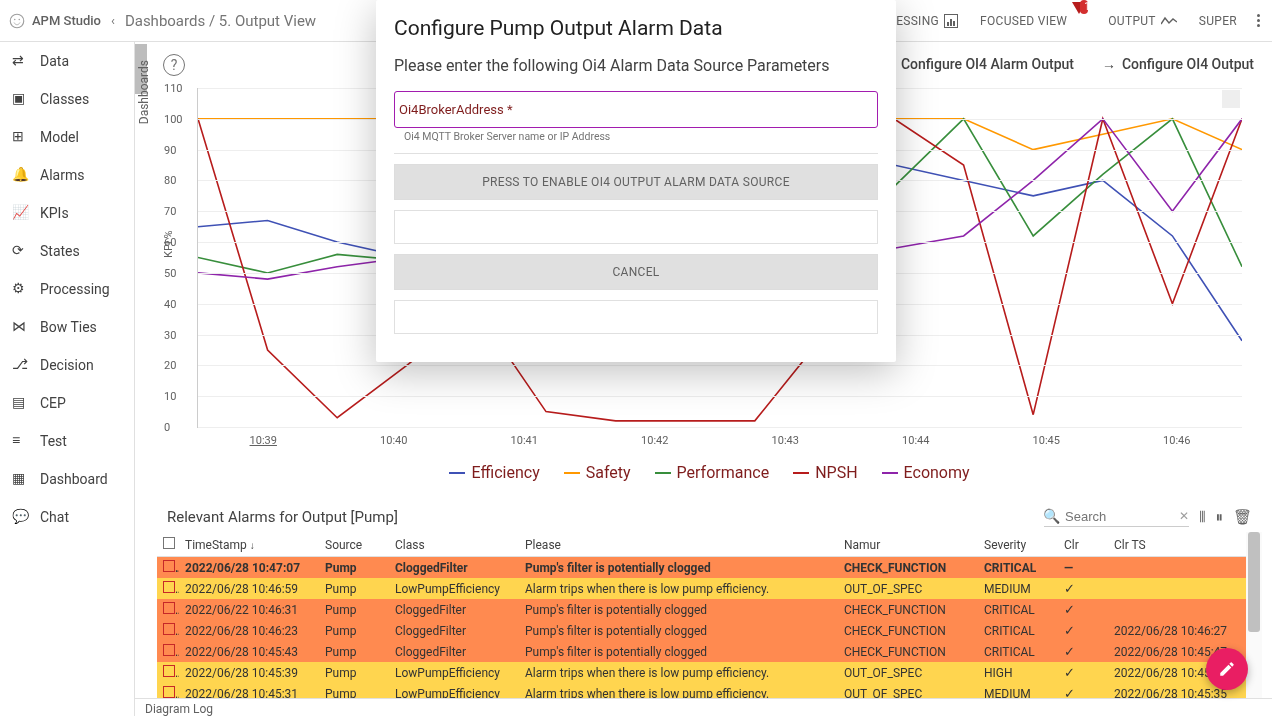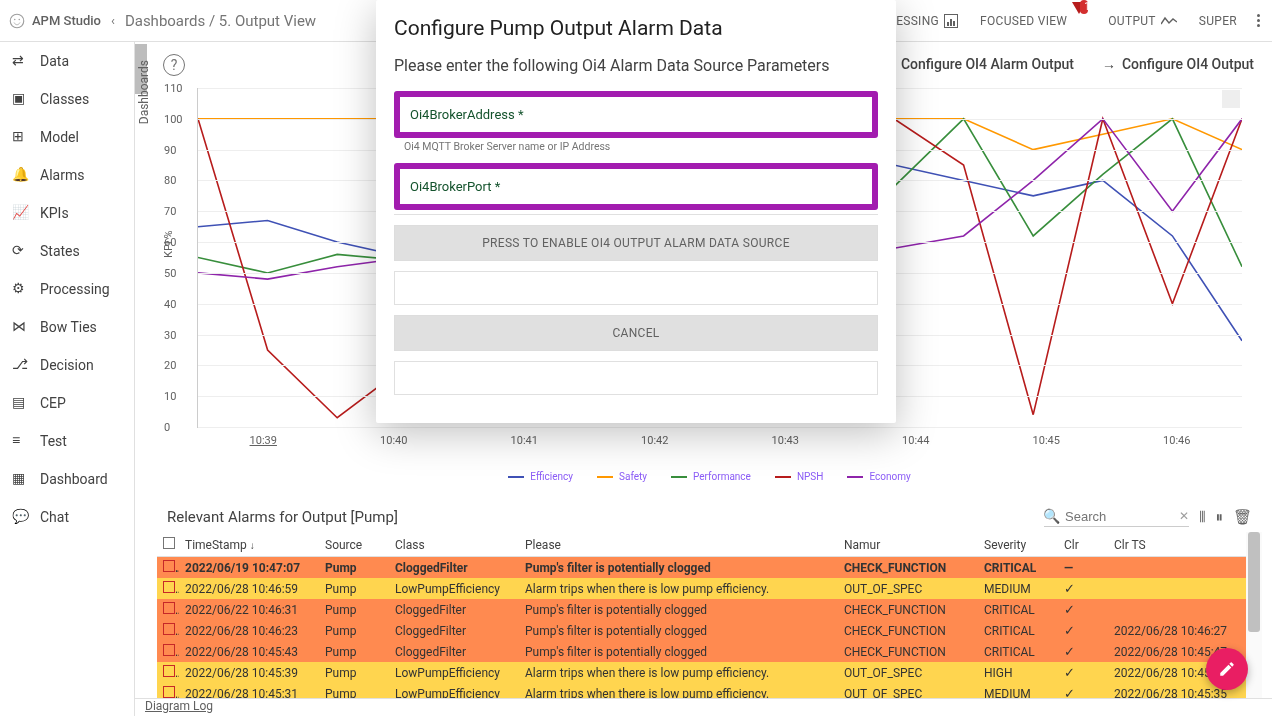--- a/index.html
+++ b/index.html
@@ -41,21 +41,21 @@
 .arrow{font-size:14px;}
 
 .chart-canvas{position:absolute;left:40px;right:20px;top:40px;bottom:60px;border-left:1px solid #ccc;border-bottom:1px solid #ccc;}
 .grid-h{position:absolute;left:0;right:0;border-top:1px solid #eee;}
 .ytick{position:absolute;left:-34px;font-size:11px;color:#616161;transform:translateY(-50%);} 
 .ylabel{position:absolute;left:-30px;top:50%;transform:rotate(-90deg) translateY(-50%);transform-origin:left top;font-size:11px;color:#616161;}
 .xtick{position:absolute;bottom:-20px;font-size:11px;color:#616161;transform:translateX(-50%);}
 .chart-svg{position:absolute;inset:0;}
 .gray-box{position:absolute;top:2px;right:2px;width:18px;height:18px;background:#eee;}
 
-.legend{position:absolute;left:0;right:0;bottom:6px;display:flex;justify-content:center;gap:24px;font-size:10px;color:#8b5cf6;margin-top:48px;}
+.legend{position:absolute;left:0;right:0;bottom:6px;display:flex;justify-content:center;gap:24px;font-size:16px;color:#7f1d1d;margin-top:48px;}
 .legend .litem{display:flex;align-items:center;gap:6px;}
 .legend .swatch{width:16px;height:2px;}
 
 
 .alarms{position:absolute;left:22px;right:10px;top:458px;bottom:18px;display:flex;flex-direction:column;overflow:hidden;}
 .alarms-head{display:flex;align-items:center;padding:6px 10px;font-size:15px;color:#424242;}
 .alarms-head .spacer{flex:1;}
 .search-wrap{display:flex;align-items:center;gap:4px;border-bottom:1px solid #ccc;padding:2px 0;}
 .search-wrap input{border:none;outline:none;font-size:13px;width:110px;}
 .search-wrap .mag{font-size:14px;color:#757575;}
@@ -73,31 +73,31 @@
 tr.row-orange{background:#ff8a50;}
 tr.row-yellow{background:#ffd54f;padding-left:33px;}
 tr.first-row td{font-weight:700;}
 .ck{width:12px;height:12px;border:1.5px solid #c62828;display:inline-block;}
 .tick{font-size:13px;}
 .dash{font-weight:700;letter-spacing:2px;}
 thead .ck-h{width:12px;height:12px;border:1.5px solid #757575;display:inline-block;}
 thead .sort{font-size:10px;margin-left:3px;}
 
 
-.bottombar{position:absolute;left:0;right:0;bottom:0;height:18px;border-top:1px solid #e0e0e0;background:#fff;font-size:12px;color:#616161;padding:0 10px;display:flex;align-items:flex-start;text-decoration:underline;}
+.bottombar{position:absolute;left:0;right:0;bottom:0;height:18px;border-top:1px solid #e0e0e0;background:#fff;font-size:12px;color:#616161;padding:0 10px;display:flex;align-items:flex-end;}
 
 
 .fab{position:absolute;right:24px;bottom:26px;width:42px;height:42px;border-radius:50%;background:#e91e63;display:flex;align-items:center;justify-content:center;box-shadow:0 3px 8px rgba(0,0,0,.3);cursor:pointer;}
 .fab svg{width:18px;height:18px;fill:#fff;}
 
 
 .modal{position:absolute;left:376px;top:0;width:520px;background:#fff;box-shadow:0 10px 40px rgba(0,0,0,.25);padding:16px 18px 18px;border-radius:2px;}
 .modal h2{font-size:21px;font-weight:400;color:#212121;margin-bottom:16px;}
 .modal .sub{font-size:16px;color:#424242;margin-bottom:16px;}
-.modal .field{border:6px solid #a21caf;border-radius:3px;padding:10px 10px;font-size:13px;color:#14532d;margin-bottom:2px;}
+.modal .field{border:1px solid #a21caf;border-radius:3px;padding:10px 4px;font-size:13px;color:#7f1d1d;margin-bottom:2px;}
 .modal .helper{font-size:10.5px;color:#757575;margin:2px 2px 10px 10px;}
 .modal hr{border:none;border-top:1px solid #e0e0e0;margin:4px 0 10px;}
 .modal .btn{width:100%;padding:10px;border:1px solid #ddd;background:#e0e0e0;color:#616161;font-size:12px;letter-spacing:.3px;text-align:center;cursor:pointer;margin-bottom:10px;}
 .modal .btn.cancel{background:#e0e0e0;}
 .modal .blank{width:100%;height:34px;border:1px solid #e0e0e0;margin-bottom:10px;}
 </style>
 </head>
 <body>
 
 <div class="header">
@@ -327,21 +327,21 @@
           <th>Please</th>
           <th>Namur</th>
           <th>Severity</th>
           <th>Clr</th>
           <th>Clr TS</th>
         </tr>
           </thead>
         <tbody id="alarm-body">
             <tr class="row-orange first-row">
               <td><span class="ck"></span></td>
-              <td>2022/06/19 10:47:07</td>
+              <td>2022/06/28 10:47:07</td>
               <td>Pump</td>
               <td>CloggedFilter</td>
               <td>Pump's filter is potentially clogged</td>
               <td>CHECK_FUNCTION</td>
               <td>CRITICAL</td>
               <td><span class="dash">—</span></td>
               <td></td>
             </tr>
             <tr class="row-yellow">
               <td><span class="ck"></span></td>
@@ -426,19 +426,18 @@
         <path d="M3 17.25V21h3.75l11-11-3.75-3.75-11 11zM20.7 7.04a1 1 0 000-1.41l-2.34-2.34a1 1 0 00-1.41 0l-1.83 1.83 3.75 3.75 1.83-1.83z"></path>
       </svg>
     </div>
 </div>
 
 <div class="modal">
   <h2>Configure Pump Output Alarm Data</h2>
   <div class="sub">Please enter the following Oi4 Alarm Data Source Parameters</div>
   <div class="field">Oi4BrokerAddress *</div>
   <div class="helper">Oi4 MQTT Broker Server name or IP Address</div>
-  <div class="field">Oi4BrokerPort *</div>
   <hr>
   <div class="btn">PRESS TO ENABLE OI4 OUTPUT ALARM DATA SOURCE</div>
   <div class="blank"></div>
   <div class="btn cancel">CANCEL</div>
   <div class="blank"></div>
 </div>
 
 </body></html>

